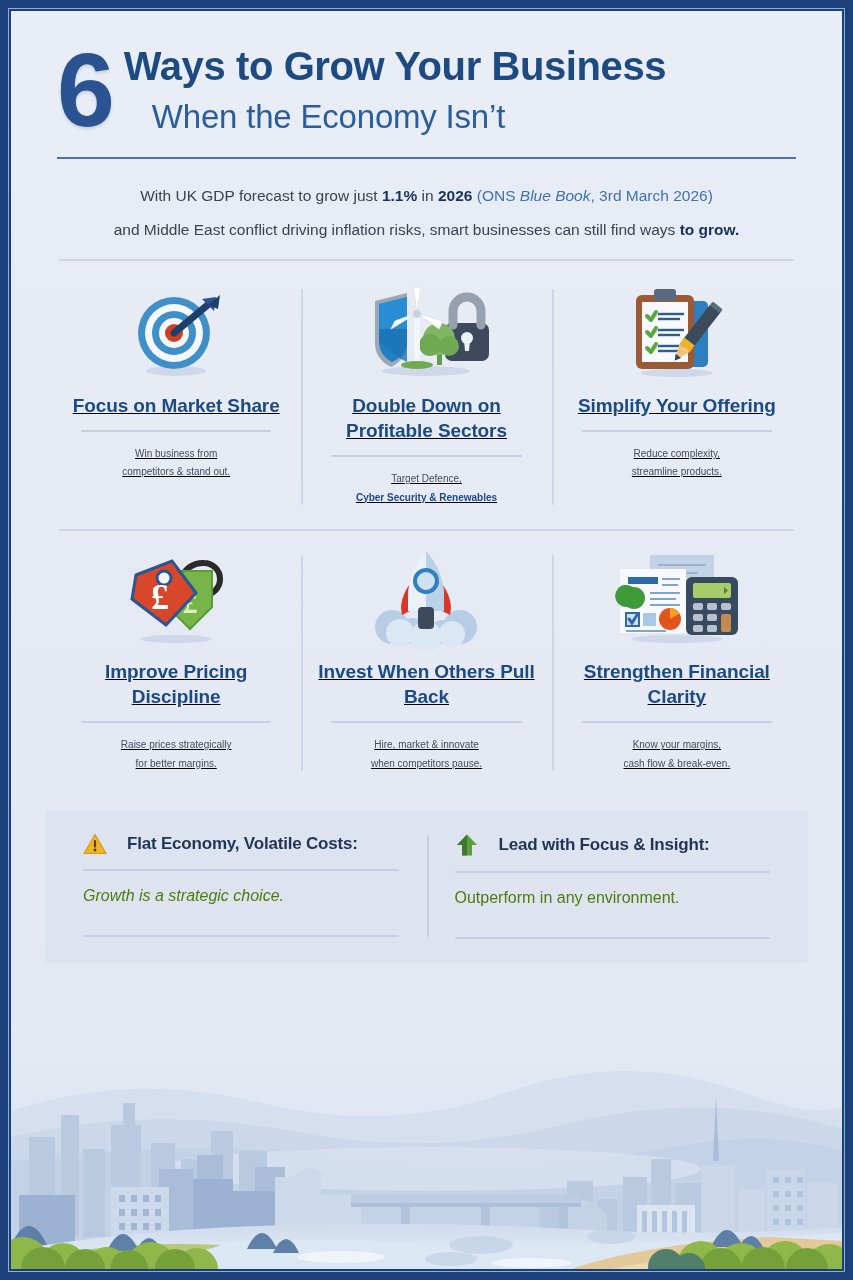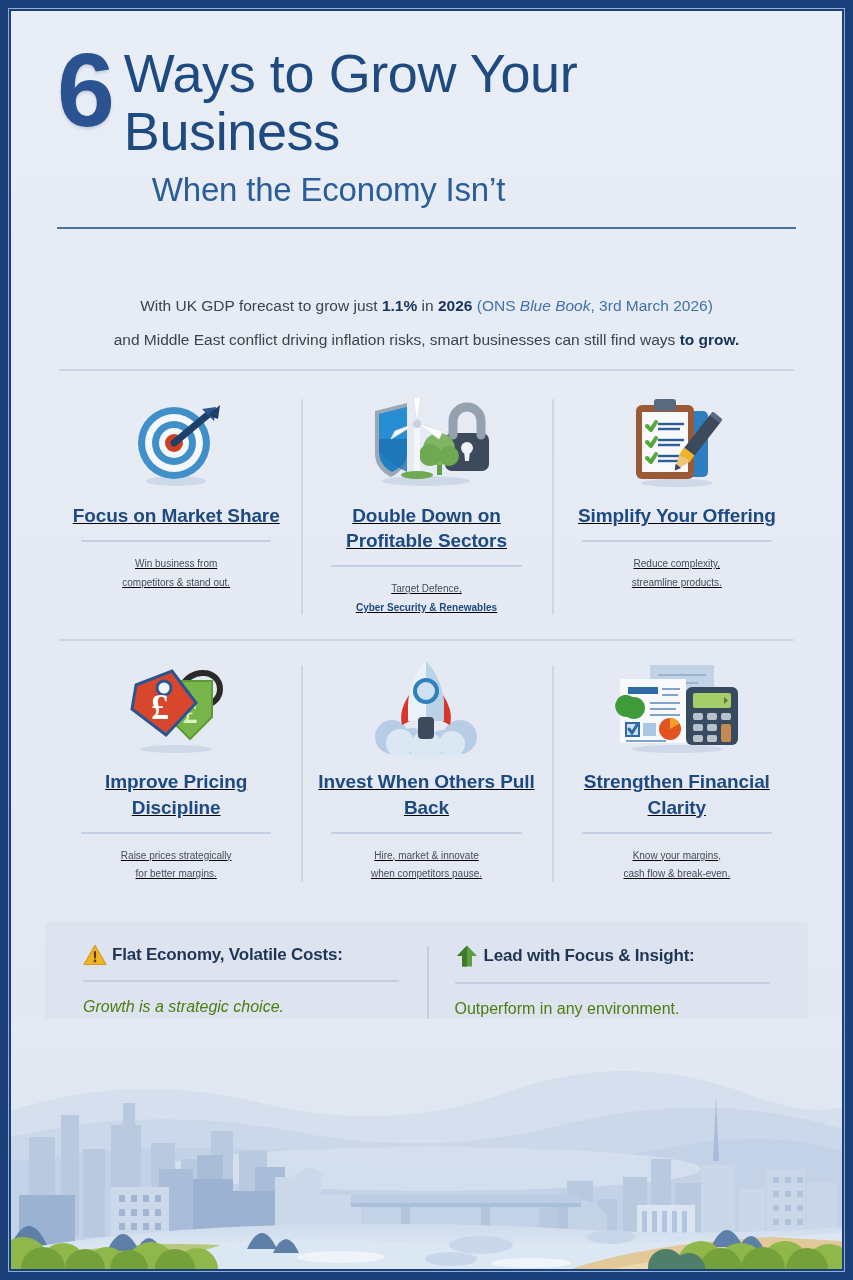--- a/index.html
+++ b/index.html
@@ -45,25 +45,26 @@
     line-height: .92;
     font-weight: 700;
     color: #2b5391;
     letter-spacing: -3px;
     margin-right: 12px;
     margin-top: 4px;
     text-shadow: 0 2px 3px rgba(30,60,110,.18);
   }
   .title-block { padding-top: 6px; }
   .title-1 {
-    font-size: 54px;
-    font-weight: 400;
+    font-size: 40px;
+    font-weight: 700;
     color: #1d4a80;
     line-height: 1.07;
     letter-spacing: -.4px;
+    text-align: right;
   }
   .title-2 {
     font-size: 33px;
     font-weight: 400;
     color: #2a5d99;
     line-height: 1.2;
     letter-spacing: -.2px;
     margin-top: 9px;
     padding-left: 28px;
   }
@@ -74,21 +75,20 @@
     opacity: .85;
   }
 
   
   .subtitle {
     padding: 20px 48px 0 48px;
     text-align: center;
     color: #3b4350;
     font-size: 15.5px;
     line-height: 2.2;
-    margin-top: 40px;
   }
   .subtitle b { color: #16335c; font-weight: 700; }
   .subtitle .src { color: #3f72ad; }
   .subtitle .src i { font-style: italic; }
 
   .rule-faint {
     height: 2px;
     background: #ccd6e6;
     margin: 12px 48px 0 48px;
     border-radius: 2px;
@@ -176,21 +176,21 @@
     content: "";
     position: absolute;
     left: 0; top: 2px; bottom: 2px;
     width: 2px;
     background: #c4cee0;
     border-radius: 2px;
   }
   .callout-head {
     display: flex;
     align-items: center;
-    gap: 5px;
+    gap: 20px;
     font-size: 17px;
     font-weight: 700;
     color: #1f3556;
     letter-spacing: -.2px;
   }
   .callout-head svg { flex: none; display: block; }
   .callout-rule {
     height: 2px;
     background: #c4cee0;
     margin: 14px 0 0 0;

